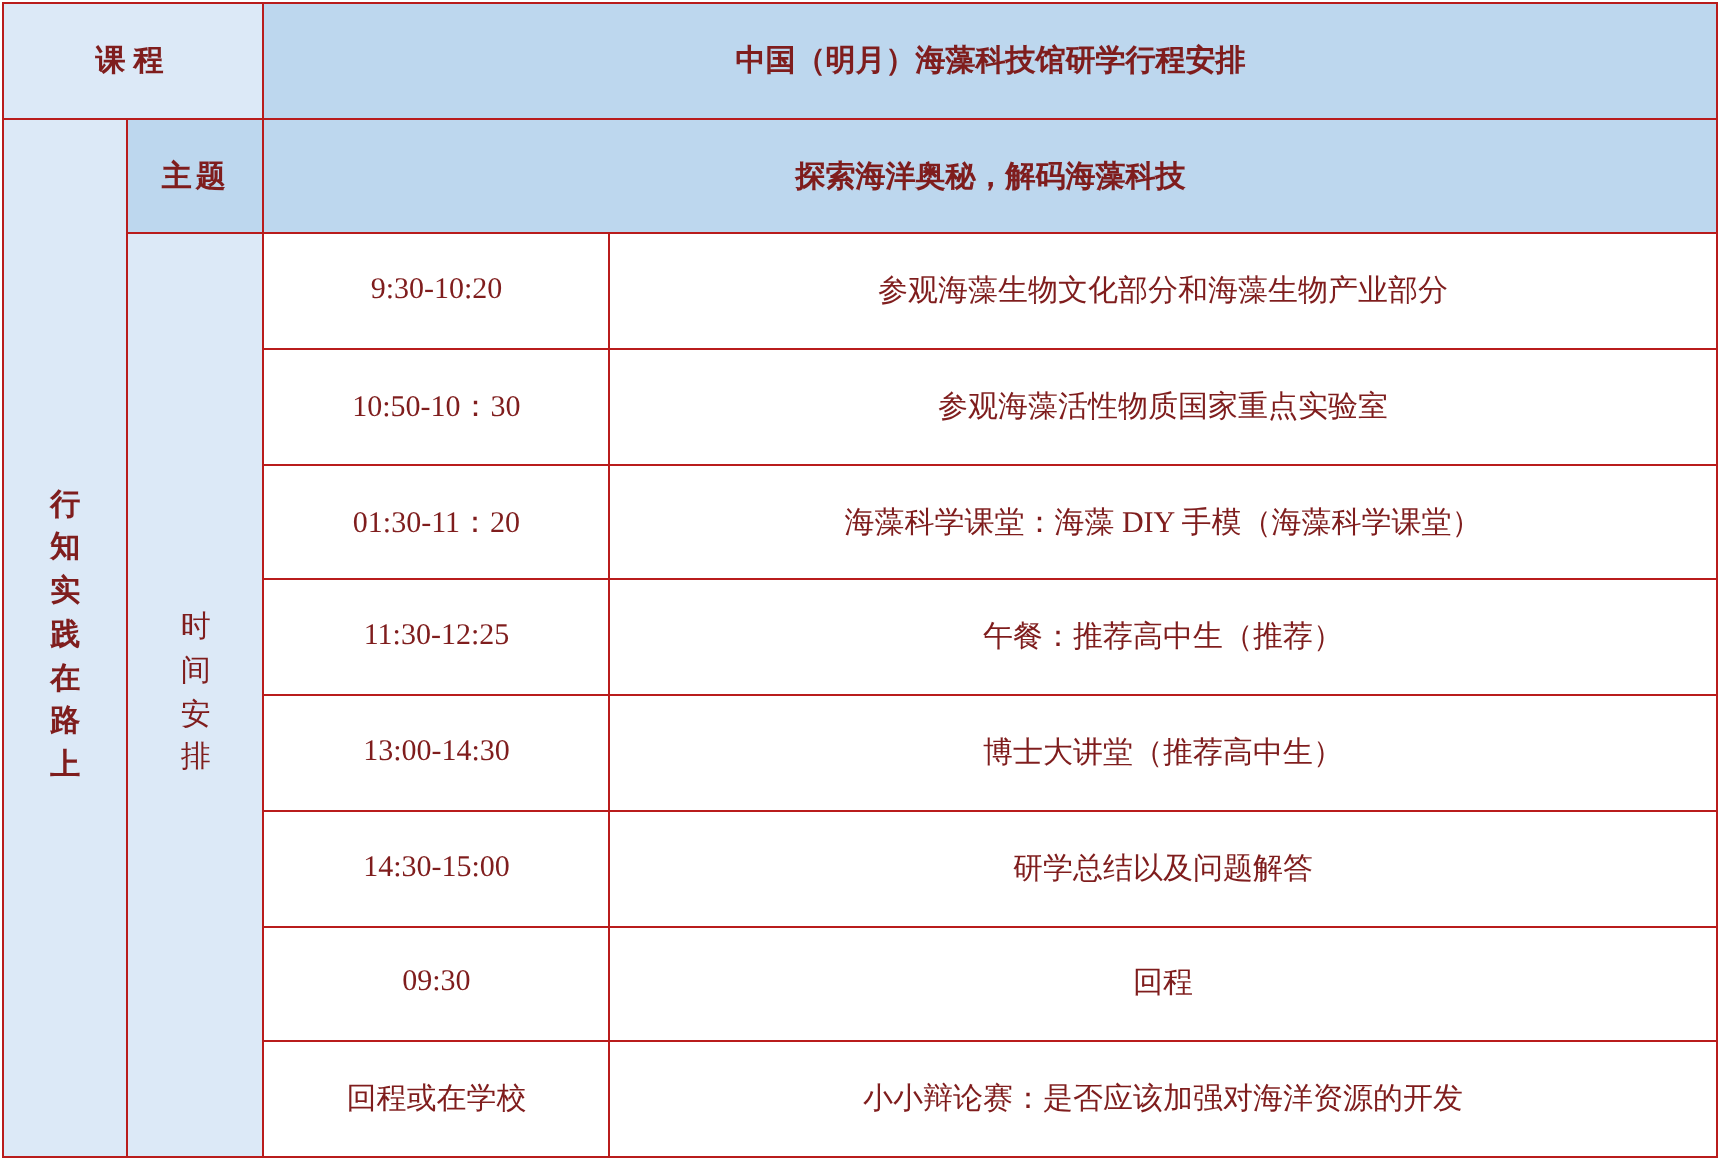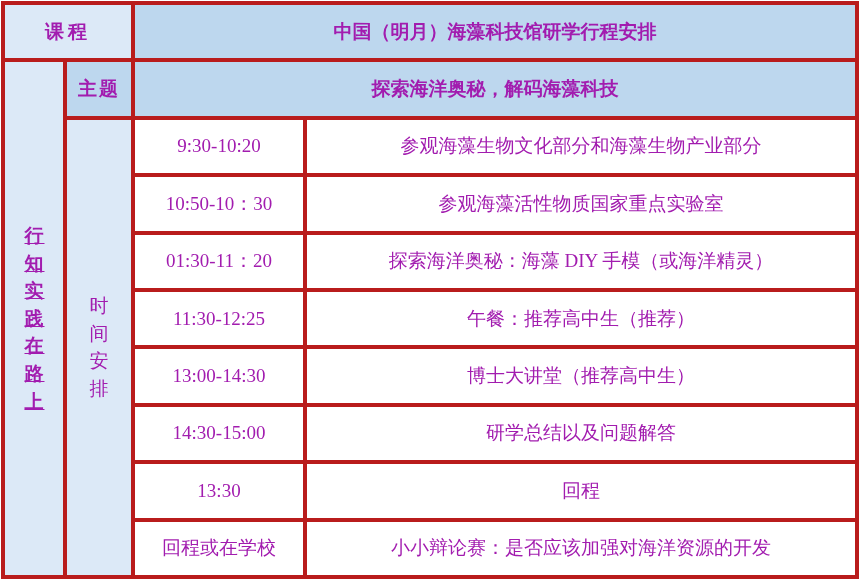--- a/index.html
+++ b/index.html
@@ -19,25 +19,25 @@
     box-sizing: border-box;
   }
   table.schedule {
     border-collapse: collapse;
     table-layout: fixed;
     width: 858px;
     height: 578px;
     margin: 1px 0 0 1px;
   }
   table.schedule td {
-    border: 4px solid #b91c1c;
+    border: 1px solid #b91c1c;
     text-align: center;
     vertical-align: middle;
-    color: #a21caf;
-    font-size: 19px;
+    color: #7f1d1d;
+    font-size: 15px;
     padding: 2px 4px;
   }
   
   .col-a { width: 62px; }
   .col-b { width: 68px; }
   .col-c { width: 172px; }
   .col-d { width: 552px; }
 
   
   .cell-course {
@@ -51,21 +51,20 @@
     font-weight: bold;
     font-size: 21px;
   }
   
   .cell-vertical-left {
     background: #dce9f7;
     font-weight: bold;
     font-size: 19px;
     line-height: 1.45;
     letter-spacing: 1px;
-    text-decoration: underline;
   }
   .vtext {
     display: block;
     width: 1em;
     margin: 0 auto;
     word-break: break-all;
     white-space: normal;
   }
   
   .cell-theme-label {
@@ -127,36 +126,36 @@
         </td>
         <td class="cell-time">9:30-10:20</td>
         <td class="cell-activity">参观海藻生物文化部分和海藻生物产业部分</td>
       </tr>
       <tr>
         <td class="cell-time">10:50-10：30</td>
         <td class="cell-activity">参观海藻活性物质国家重点实验室</td>
       </tr>
       <tr>
         <td class="cell-time">01:30-11：20</td>
-        <td class="cell-activity">探索海洋奥秘：海藻 DIY 手模（或海洋精灵）</td>
+        <td class="cell-activity">海藻科学课堂：海藻 DIY 手模（海藻科学课堂）</td>
       </tr>
       <tr>
         <td class="cell-time">11:30-12:25</td>
         <td class="cell-activity">午餐：推荐高中生（推荐）</td>
       </tr>
       <tr>
         <td class="cell-time">13:00-14:30</td>
         <td class="cell-activity">博士大讲堂（推荐高中生）</td>
       </tr>
       <tr>
         <td class="cell-time">14:30-15:00</td>
         <td class="cell-activity">研学总结以及问题解答</td>
       </tr>
       <tr>
-        <td class="cell-time">13:30</td>
+        <td class="cell-time">09:30</td>
         <td class="cell-activity">回程</td>
       </tr>
       <tr>
         <td class="cell-time">回程或在学校</td>
         <td class="cell-activity">小小辩论赛：是否应该加强对海洋资源的开发</td>
       </tr>
     </tbody>
   </table>
 </div>
 

